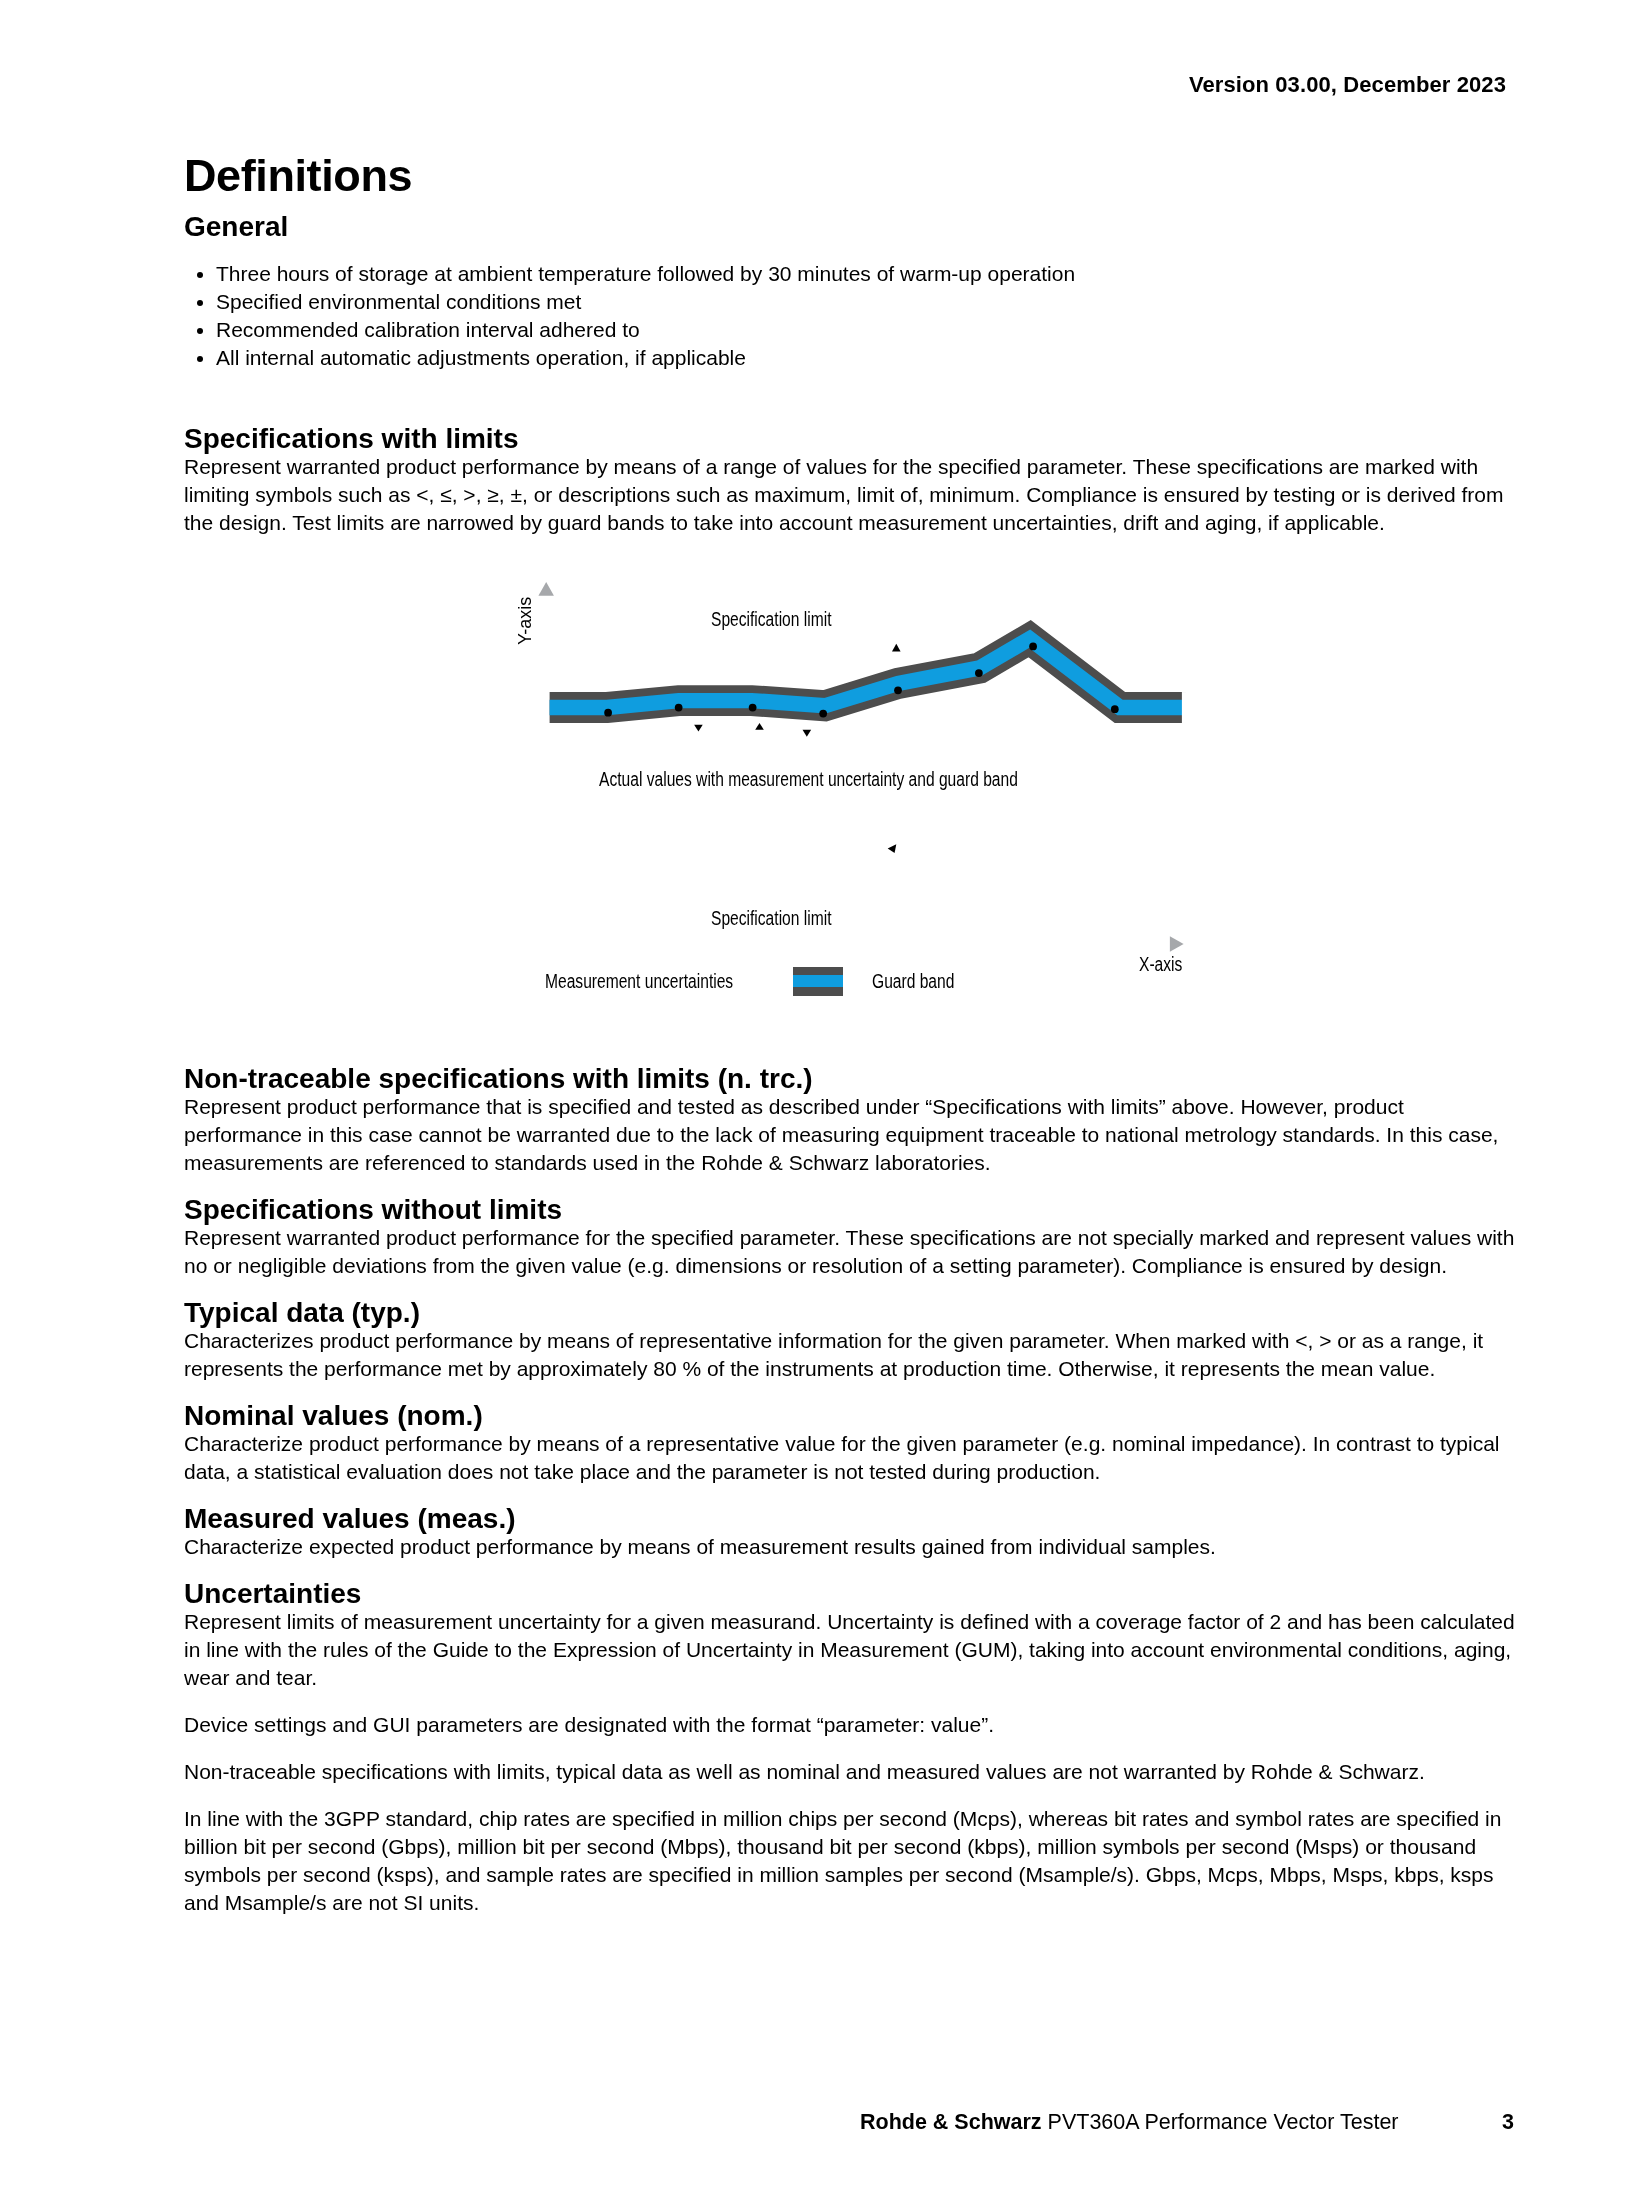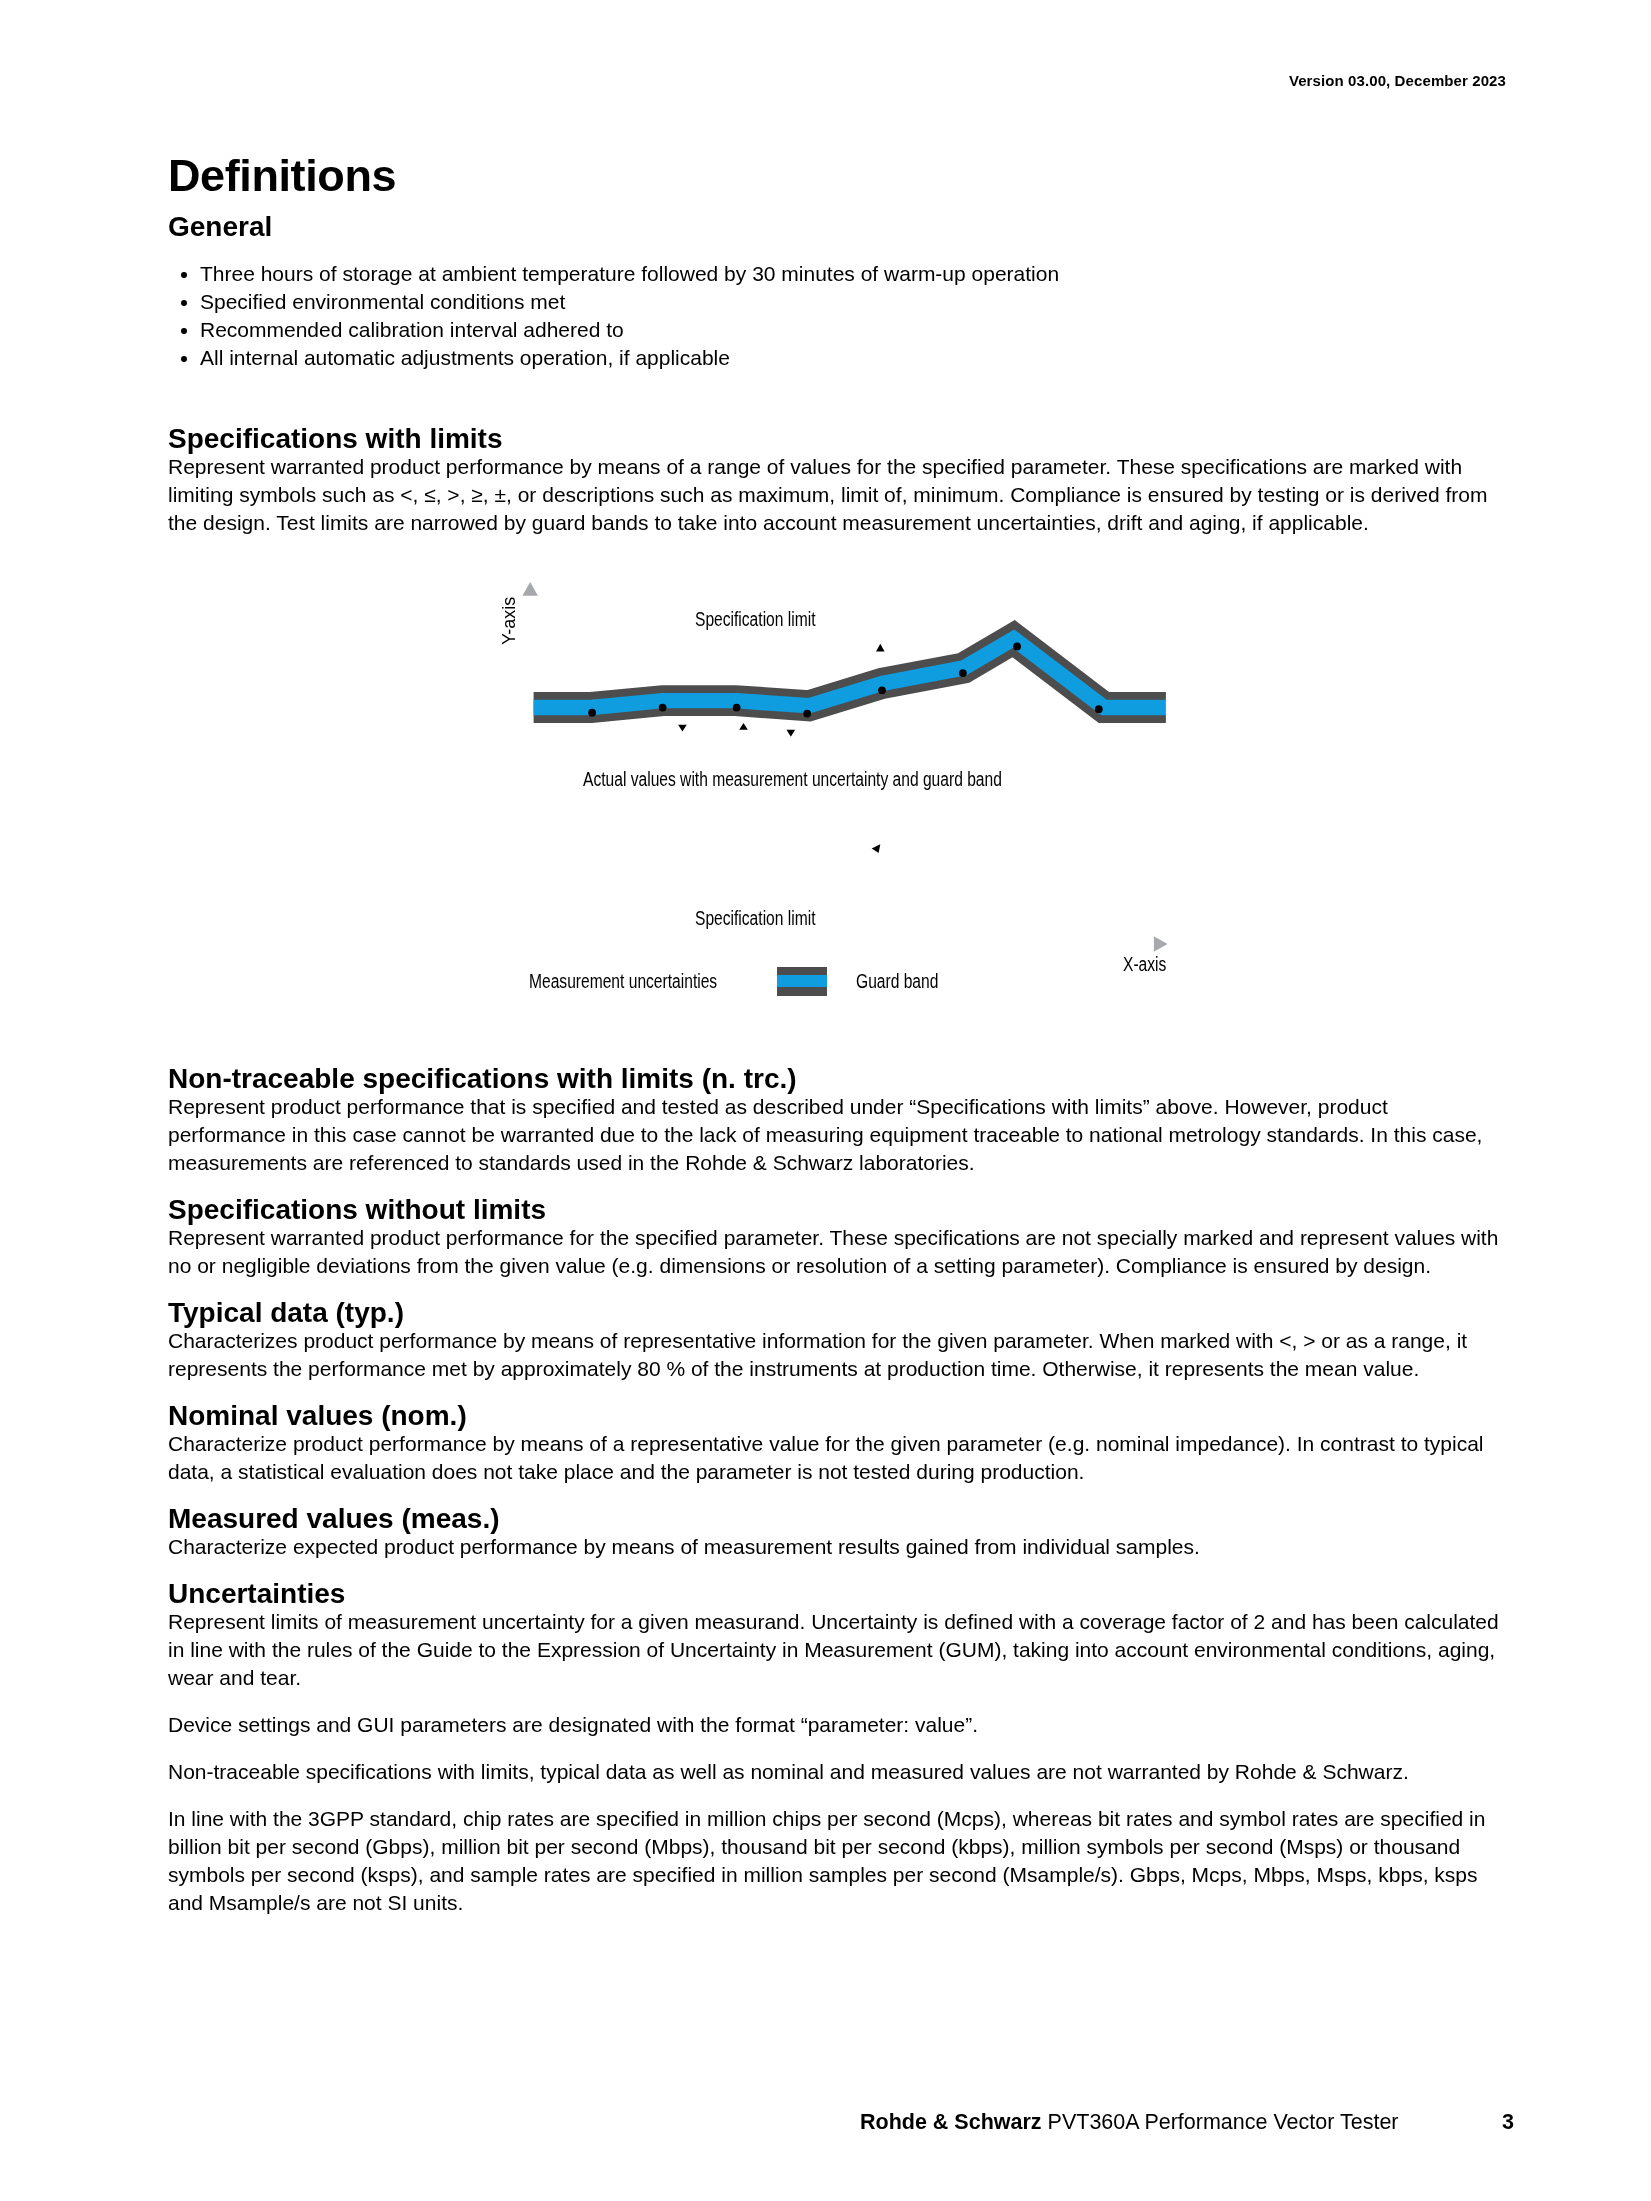--- a/index.html
+++ b/index.html
@@ -2,23 +2,23 @@
 <html style="font-size:13.8px"><head>
 <meta charset="utf-8">
 <style>
   html, body { margin: 0; padding: 0; background: #ffffff; }
   body {
     width: 1652px; height: 2202px; position: relative; overflow: hidden;
     font-family: "Liberation Sans", sans-serif; color: #000;
   }
   .version {
     position: absolute; top: 72px; right: 146px;
-    font-size: 15px; font-weight: bold; letter-spacing: 0.1px;
+    font-size: 22px; font-weight: bold; letter-spacing: 0.1px;
   }
-  .content { position: absolute; left: 168px; top: 146px; width: 1342px; }
+  .content { position: absolute; left: 184px; top: 146px; width: 1342px; }
   h1 {
     margin: 0; font-size: 45px; font-weight: bold; line-height: 60px; letter-spacing: -0.4px;
   }
   .sec-title { font-size: 28px; font-weight: bold; line-height: 28px; margin: 0; }
   p, li { font-size: 21px; line-height: 28px; margin: 0; }
   ul { margin: 19px 0 8px 0; padding: 0 0 0 32px; }
   li { padding-left: 0; }
   .section { margin-top: 19px; }
   .gap-large { margin-top: 55px; }
   .figure { position: relative; width: 1342px; height: 495px; margin-top: 0; }

